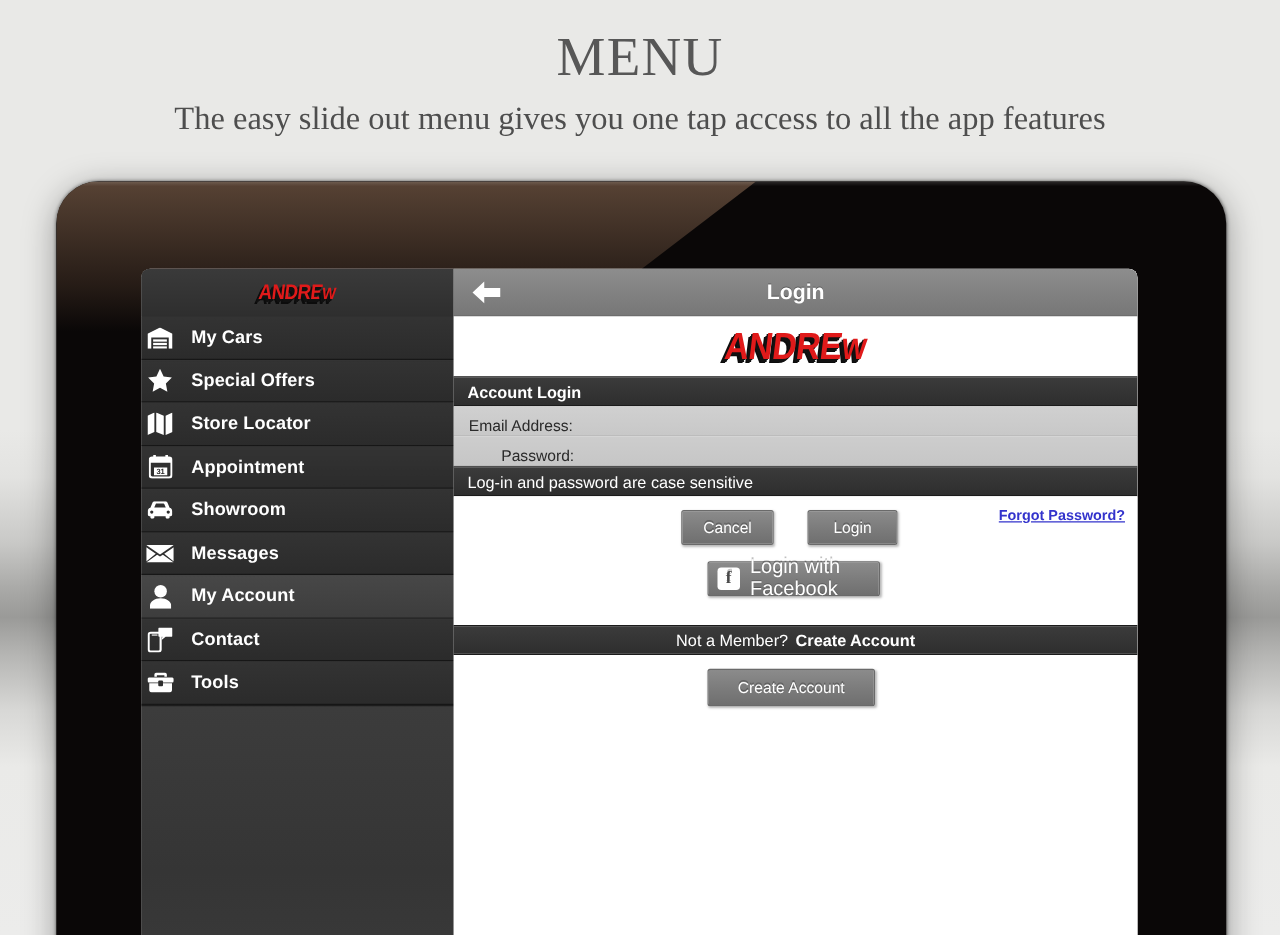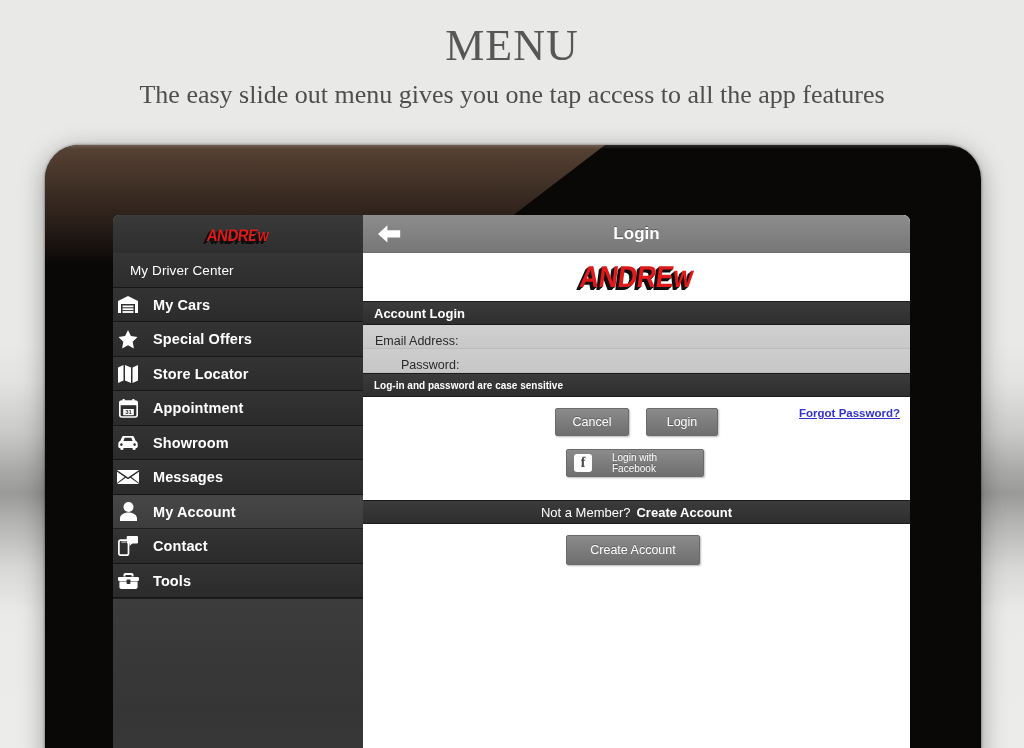--- a/index.html
+++ b/index.html
@@ -156,21 +156,21 @@
 
   .dark-bar {
     background:linear-gradient(to bottom,#3b3b3b,#2e2e2e);
     color:#fff; font-size:13px; font-weight:bold;
     display:flex; align-items:center;
     height:24px; flex:0 0 24px;
     border-top:1px solid #1b1b1b;
     border-bottom:1px solid #1b1b1b;
   }
   #account-login-bar { padding-left:11px;align-items:center; }
-  #case-note-bar { padding-left:11px; font-weight:bold; font-size:10px; }
+  #case-note-bar { padding-left:11px; font-weight:normal; font-size:13px; }
   #not-member-bar { justify-content:center; font-weight:normal; font-size:13px; }
   #not-member-bar .cta { font-weight:bold; margin-left:6px; }
 
   .field-row {
     height:24px; flex:0 0 24px;
     background:linear-gradient(to bottom,#d0d0d0,#c8c8c8);
     border-bottom:1px solid #bcbcbc;
     display:flex; align-items:flex-end;
     color:#2a2a2a; font-size:12.5px;
   }
@@ -189,39 +189,39 @@
   .btn {
     background:linear-gradient(to bottom,#8b8b8b,#7b7b7b 55%,#6f6f6f);
     color:#fff; font-size:12.5px;
     border:1px solid #6a6a6a;
     border-radius:2px;
     display:flex; align-items:center; justify-content:center;
     cursor:pointer;
     box-shadow: 1px 1px 2px rgba(0,0,0,.28);
     text-shadow:0 -1px 0 rgba(0,0,0,.25);
   }
-  #cancel-btn { position:absolute; left:192px; top:11px; width:74px; height:28px; }
+  #cancel-btn { position:absolute; left:182px; top:11px; width:74px; height:28px; }
   #login-btn  { position:absolute; left:283px; top:11px; width:72px; height:28px; }
   #forgot-link {
     position:absolute; right:10px; top:10px;
     font-size:11.5px; color:#3333cc; text-decoration:underline;
     font-weight:bold; cursor:pointer;
   }
   #fb-btn {
     position:absolute; left:203px; top:52px; width:138px; height:28px;
     justify-content:flex-start; padding-left:7px;
   }
   #fb-glyph {
     width:18px; height:18px; background:#fff; border-radius:3px;
     display:flex; align-items:center; justify-content:center;
     color:#4a4a4a; font-weight:bold; font-size:14px;
     font-family:"Liberation Serif", serif; line-height:1;
     flex:0 0 18px;
   }
-  #fb-label { margin-left:20px; font-size:10px; }
+  #fb-label { margin-left:8px; font-size:16px; }
 
   #create-area { flex:1 1 auto; background:#fff; position:relative; }
   #create-btn {
     position:absolute; left:203px; top:11px; width:134px; height:30px;
   }
 
   
   #tablet-shadow {
     position:absolute; left:45px; top:145px; width:936px; height:640px;
     border-radius:34px 34px 0 0;
@@ -246,23 +246,20 @@
   <div id="bezel-gloss2"></div>
 
   <div id="screen">
 
     <div id="sidebar">
 
       <div id="sidebar-logo-row">
         <span id="sidebar-logo" class="andrew-logo">ANDRE<span class="lastchar">W</span></span>
       </div>
 
-      <div class="menu-item header-item">
-        <span class="mi-label">My Driver Center</span>
-      </div>
 
       <div class="menu-item">
         <span class="mi-icon">
           <svg width="20" height="17" viewBox="0 0 20 17">
               <path fill="#fff" d="M10 0 0 5v12h3V8h14v9h3V5z"></path>
               <rect x="4.5" y="9.5" width="11" height="1.8" fill="#fff"></rect>
               <rect x="4.5" y="12.3" width="11" height="1.8" fill="#fff"></rect>
               <rect x="4.5" y="15.1" width="11" height="1.8" fill="#fff"></rect>
             </svg>
         </span>

